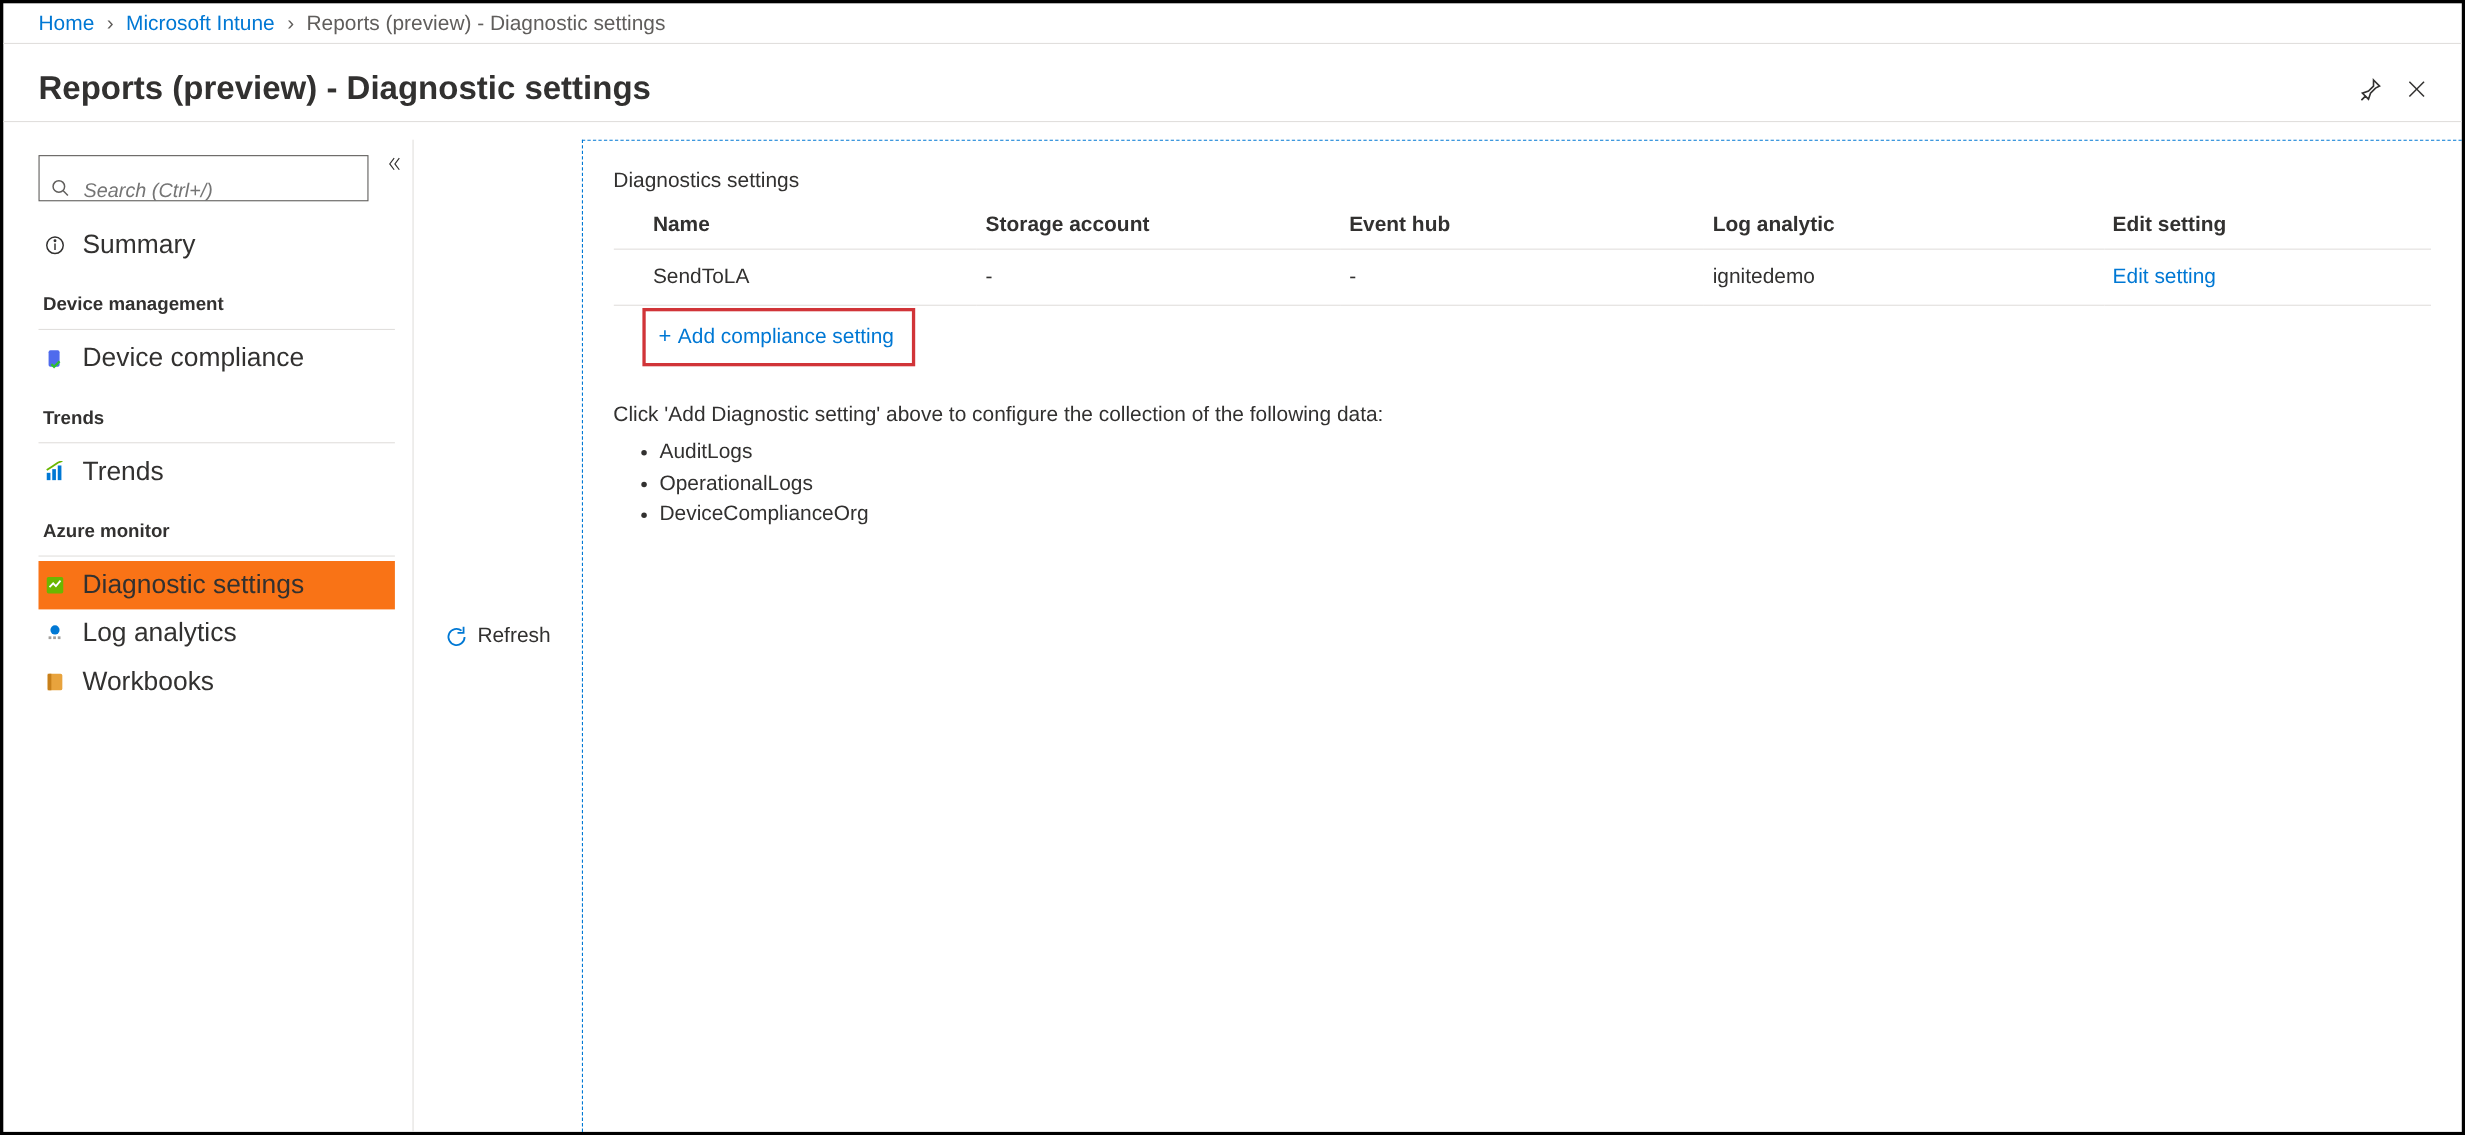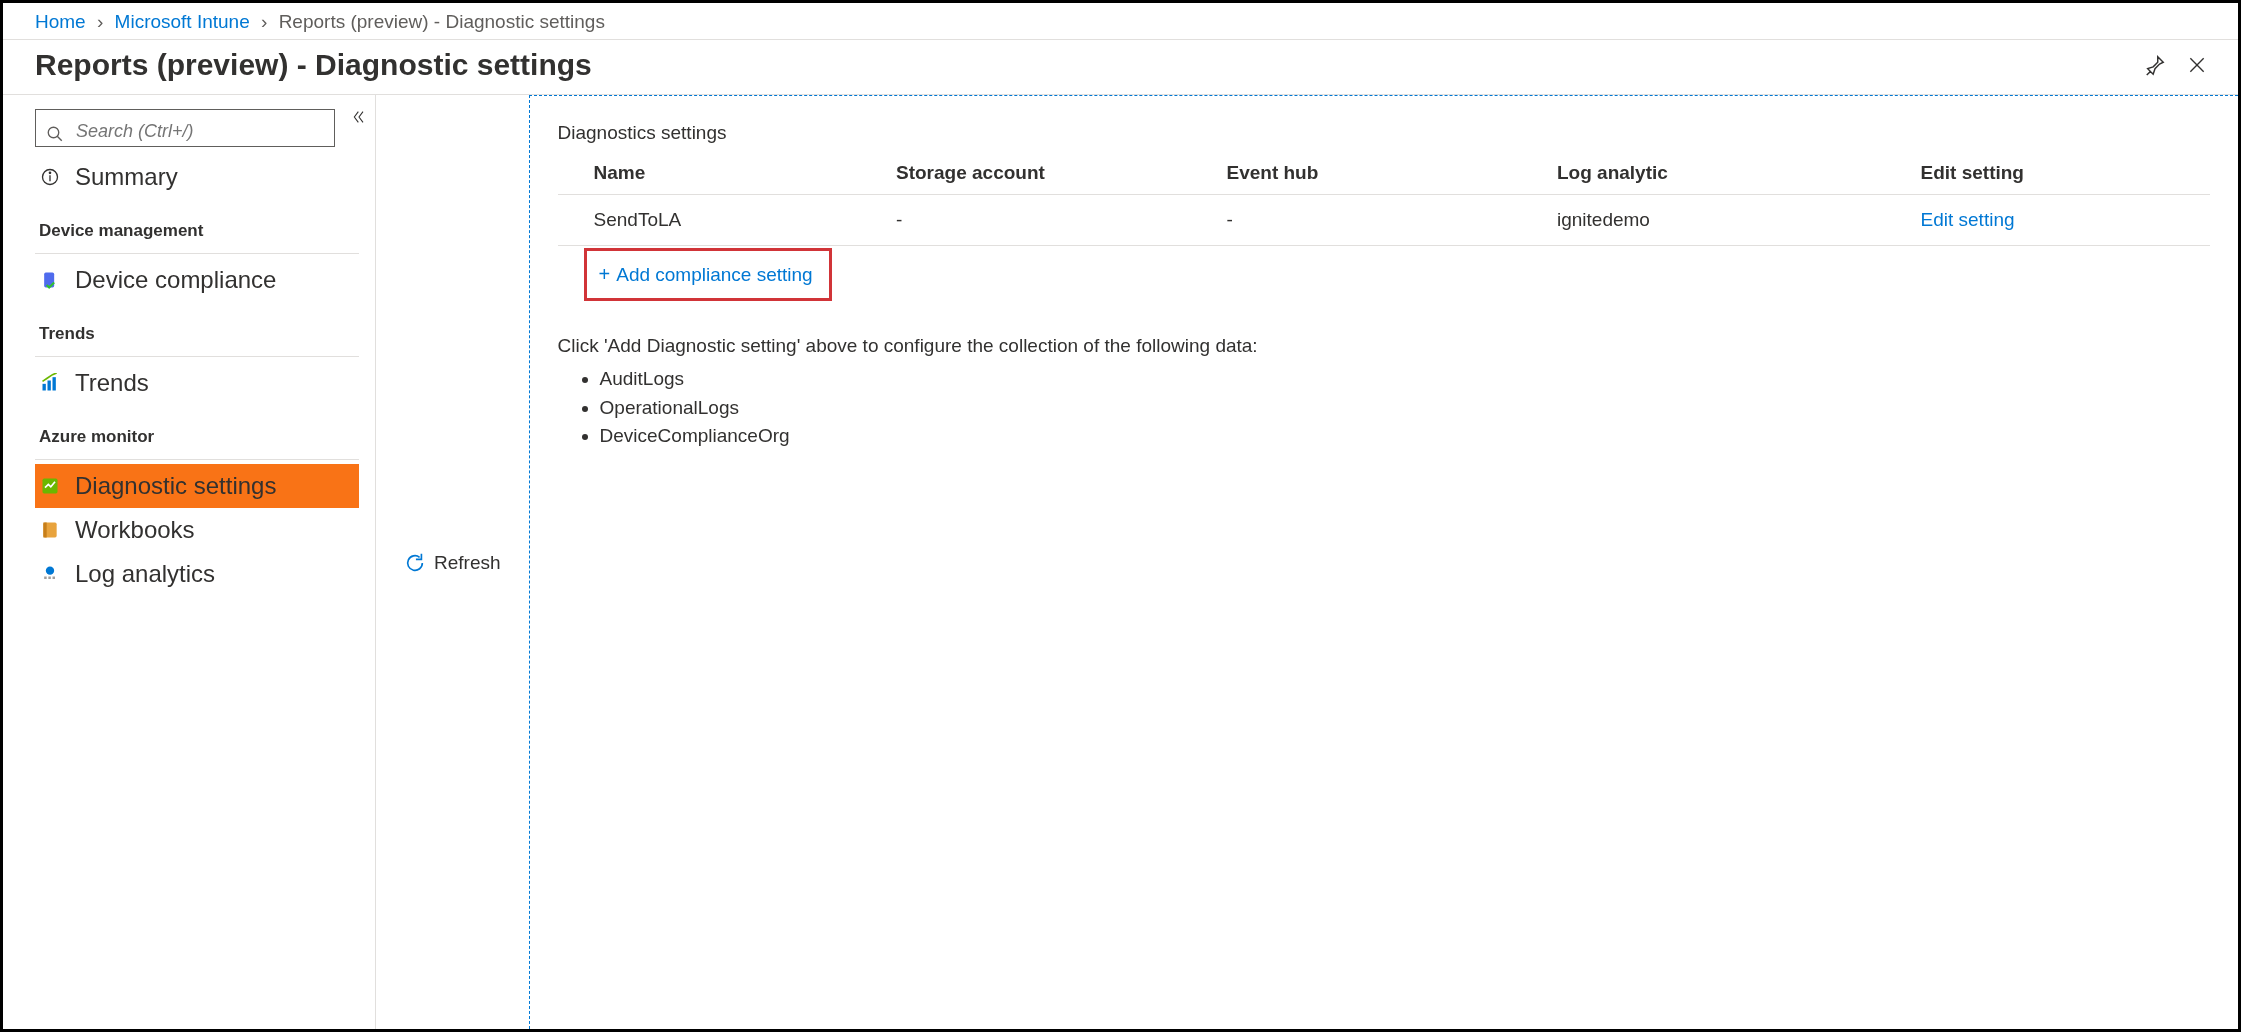--- a/index.html
+++ b/index.html
@@ -9,20 +9,21 @@
     font-size: 19px;
     color: #323130;
     background: #fff;
   }
   .page {
     border: 3px solid #000;
     width: 100%;
     min-height: 1032px;
     display: flex;
     flex-direction: column;
+    gap: 16px;
   }
   
   .breadcrumb {
     padding: 8px 32px 6px 32px;
     font-size: 19px;
     border-bottom: 1px solid #e1dfdd;
   }
   .breadcrumb a { color: #0078d4; text-decoration: none; cursor: pointer; }
   .breadcrumb .sep { color: #605e5c; margin: 0 6px; }
   .breadcrumb .current { color: #605e5c; }
@@ -63,26 +64,26 @@
   }
   .sidebar-inner { padding: 0 16px 0 32px; }
   .collapse-toggle {
     position: absolute;
     right: 8px; top: 14px;
     cursor: pointer;
     color: #323130;
   }
   .search-box {
     display: flex;
-    align-items: flex-end;
+    align-items: flex-start;
     border: 1px solid #605e5c;
-    padding: 3px 10px;
+    padding: 20px 10px;
     width: 300px;
     height: 38px;
-    margin-bottom: 8px;
+    margin-bottom: 18px;
   }
   .search-box svg { flex: none; }
   .search-box input {
     border: none;
     outline: none;
     font-size: 18px;
     font-style: italic;
     color: #605e5c;
     width: 100%;
     margin-left: 10px;
@@ -276,36 +277,36 @@
             <svg width="20" height="20" viewBox="0 0 24 24">
               <rect x="3" y="3" width="18" height="18" rx="2" fill="#6bb700"></rect>
               <polyline points="6,14 10,10 13,13 18,7" fill="none" stroke="#fff" stroke-width="2"></polyline>
             </svg>
           </span>
           <span>Diagnostic settings</span>
         </div>
         <div class="nav-item">
           <span class="nav-icon">
             <svg width="20" height="20" viewBox="0 0 24 24">
-              <rect x="4" y="3" width="16" height="18" rx="2" fill="#e8a33d"></rect>
-              <rect x="4" y="3" width="4" height="18" fill="#c77f1a"></rect>
-            </svg>
-          </span>
-          <span>Workbooks</span>
-        </div>
-        <div class="nav-item">
-          <span class="nav-icon">
-            <svg width="20" height="20" viewBox="0 0 24 24">
               <circle cx="12" cy="8" r="5" fill="#0078d4"></circle>
               <rect x="5" y="15" width="3" height="3" fill="#a19f9d"></rect>
               <rect x="10" y="15" width="3" height="3" fill="#a19f9d"></rect>
               <rect x="15" y="15" width="3" height="3" fill="#a19f9d"></rect>
             </svg>
           </span>
           <span>Log analytics</span>
+        </div>
+        <div class="nav-item">
+          <span class="nav-icon">
+            <svg width="20" height="20" viewBox="0 0 24 24">
+              <rect x="4" y="3" width="16" height="18" rx="2" fill="#e8a33d"></rect>
+              <rect x="4" y="3" width="4" height="18" fill="#c77f1a"></rect>
+            </svg>
+          </span>
+          <span>Workbooks</span>
         </div>
 
       </div>
     </div>
 
     <div class="main">
 
       <div class="toolbar">
         <span class="toolbar-btn">
           <svg width="22" height="22" viewBox="0 0 24 24" fill="none" stroke="#0078d4" stroke-width="1.8">

